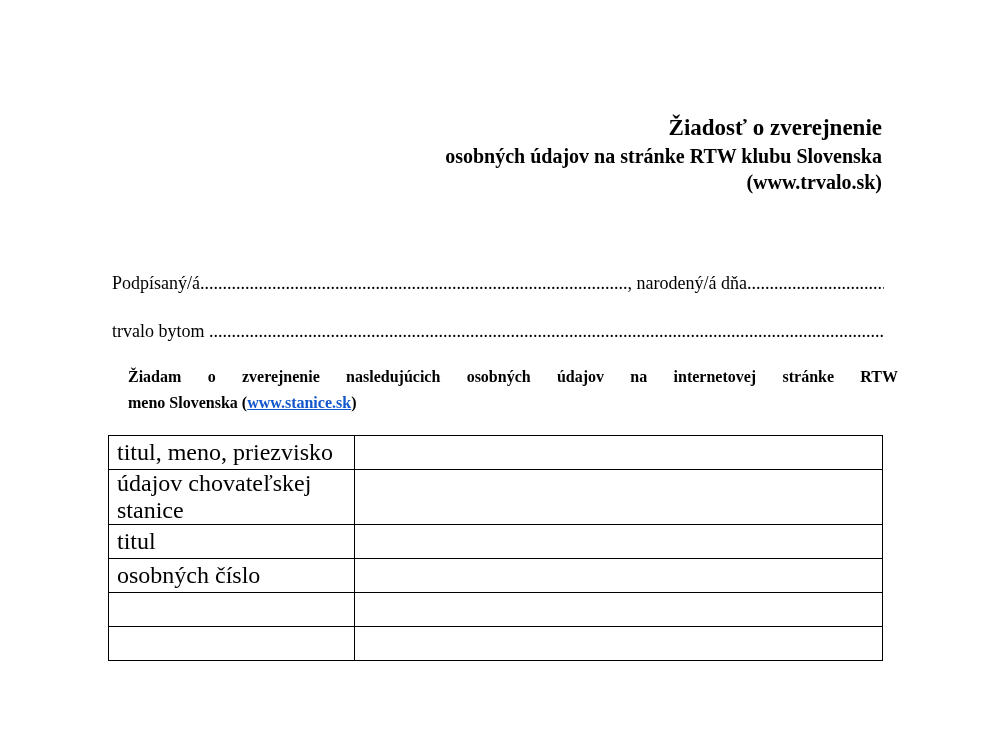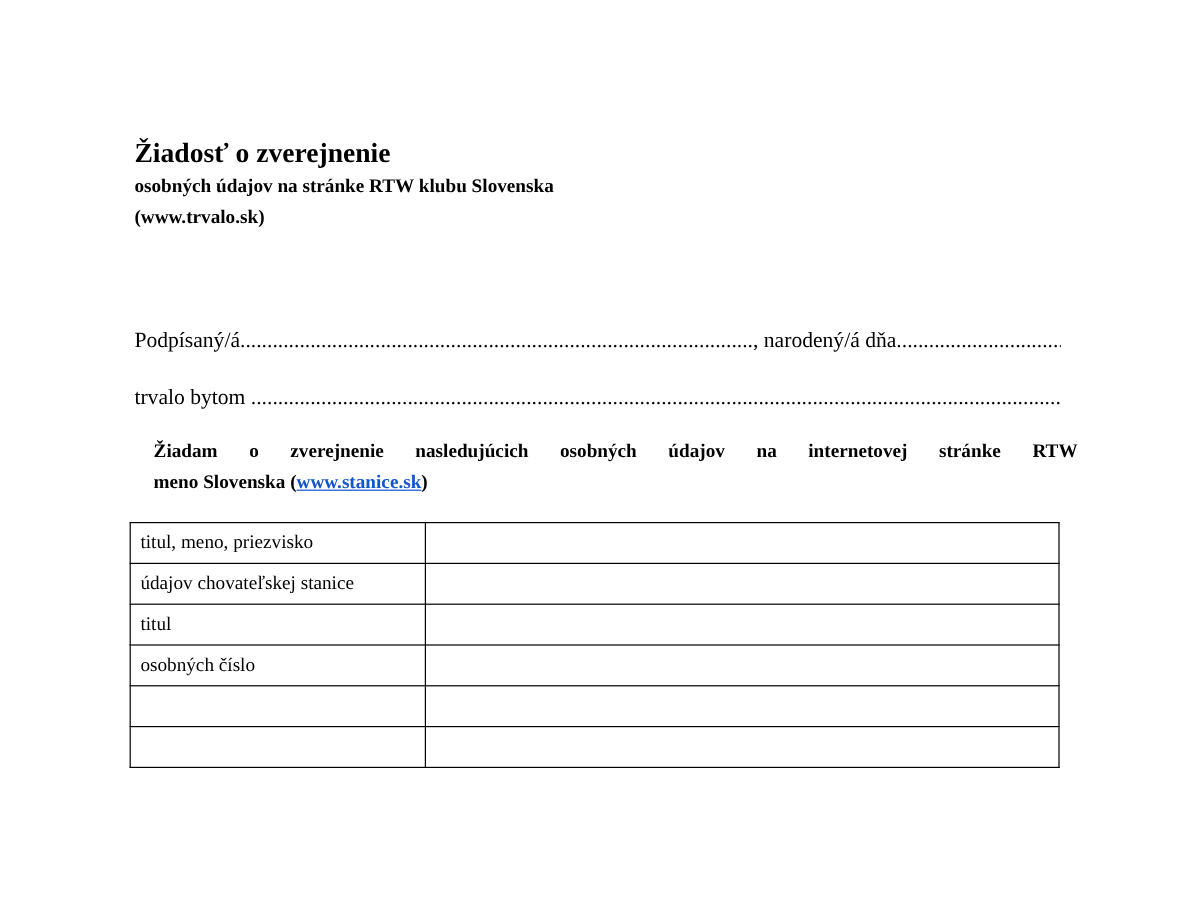--- a/index.html
+++ b/index.html
@@ -11,29 +11,29 @@
     background: #ffffff;
     font-family: "Liberation Serif", "DejaVu Serif", serif;
     color: #000000;
     overflow: hidden;
   }
   .title-block {
     position: absolute;
     top: 113px;
     left: 112px;
     width: 770px;
-    text-align: left;
+    text-align: right;
     font-weight: bold;
   }
   .title-main {
     font-size: 23px;
     line-height: 30px;
   }
   .title-sub {
-    font-size: 16px;
+    font-size: 20px;
     line-height: 26px;
   }
   .intro-line {
     position: absolute;
     left: 112px;
     width: 772px;
     font-size: 18px;
     white-space: nowrap;
     overflow: hidden;
   }
@@ -65,21 +65,21 @@
     position: absolute;
     top: 435px;
     left: 108px;
     width: 774px;
     border-collapse: collapse;
     table-layout: fixed;
   }
   .form-table td {
     border: 1px solid #000000;
     height: 34px;
-    font-size: 16px;
+    font-size: 24px;
     padding: 0 8px;
     vertical-align: middle;
     background: #ffffff;
   }
   .form-table td.label-cell { width: 246px; }
   .form-table td.value-cell { width: 528px; }
 </style>
 </head>
 <body>
 

